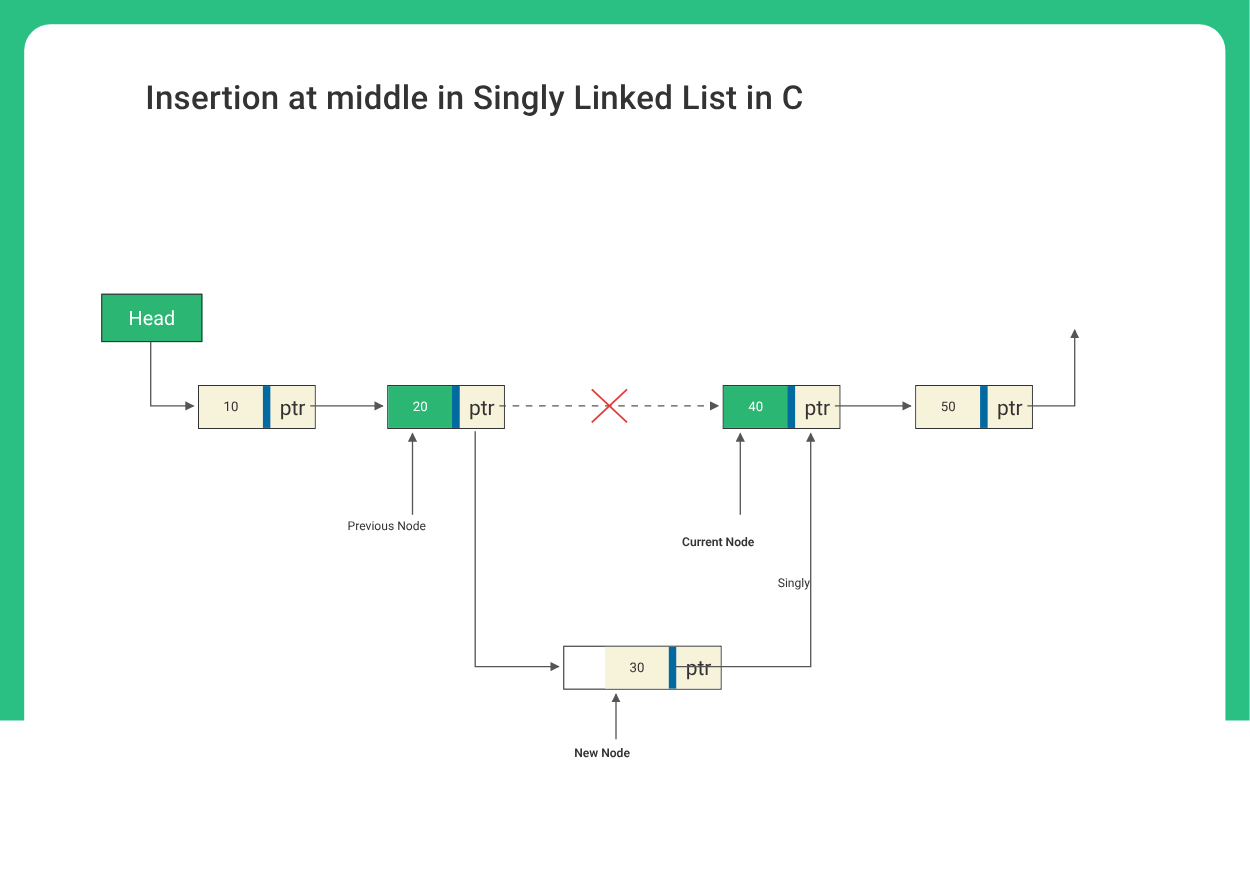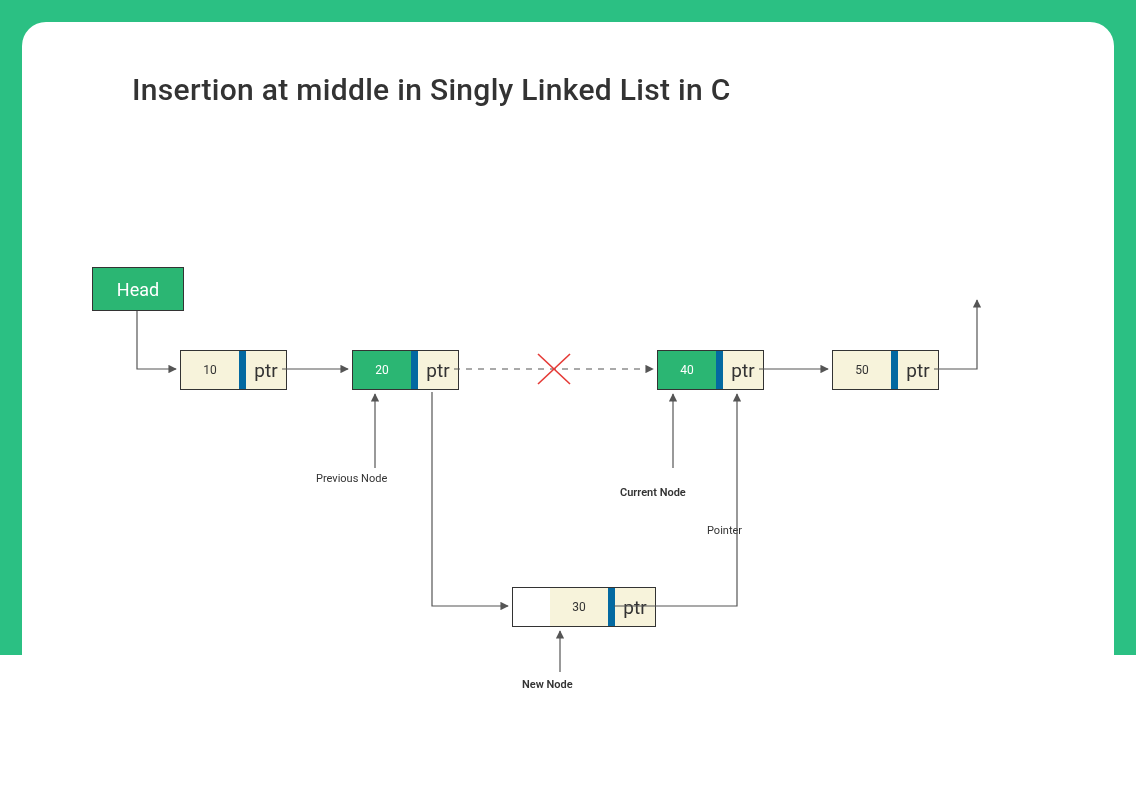--- a/index.html
+++ b/index.html
@@ -123,21 +123,21 @@
     </div>
 
     <div class="node" style="left:490px; top:565px;padding-left:37px;">
       <div class="val">30</div>
       <div class="ptr">ptr</div>
     </div>
 
     <div class="label" style="left:294px; top:450px;">Previous Node</div>
     <div class="label bold" style="left:598px; top:424px;margin-top:40px;">Current Node</div>
     <div class="label bold" style="left:500px; top:656px;">New Node</div>
-    <div class="label" style="left:685px; top:502px;">Pointer</div>
+    <div class="label" style="left:685px; top:502px;">Singly</div>
 
     <svg class="conn">
       <defs>
         <marker id="arrow" viewBox="0 0 10 10" refX="9" refY="5" markerWidth="7" markerHeight="7" orient="auto-start-reverse">
           <path d="M 0 0 L 10 5 L 0 10 z" fill="#555"></path>
         </marker>
       </defs>
 
       <path d="M115 289 L115 347 L154 347" fill="none" stroke="#555" stroke-width="1.2" marker-end="url(#arrow)"></path>
 

